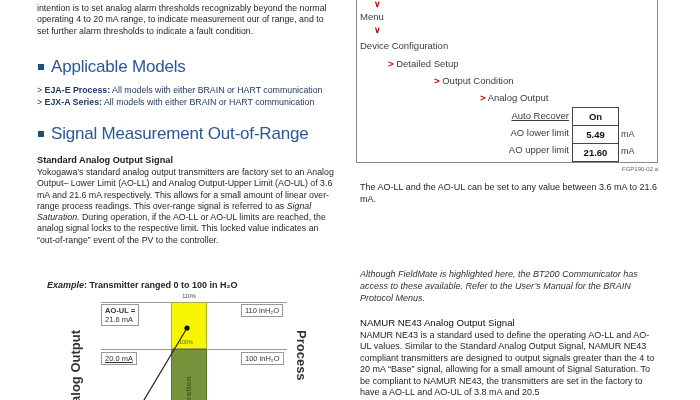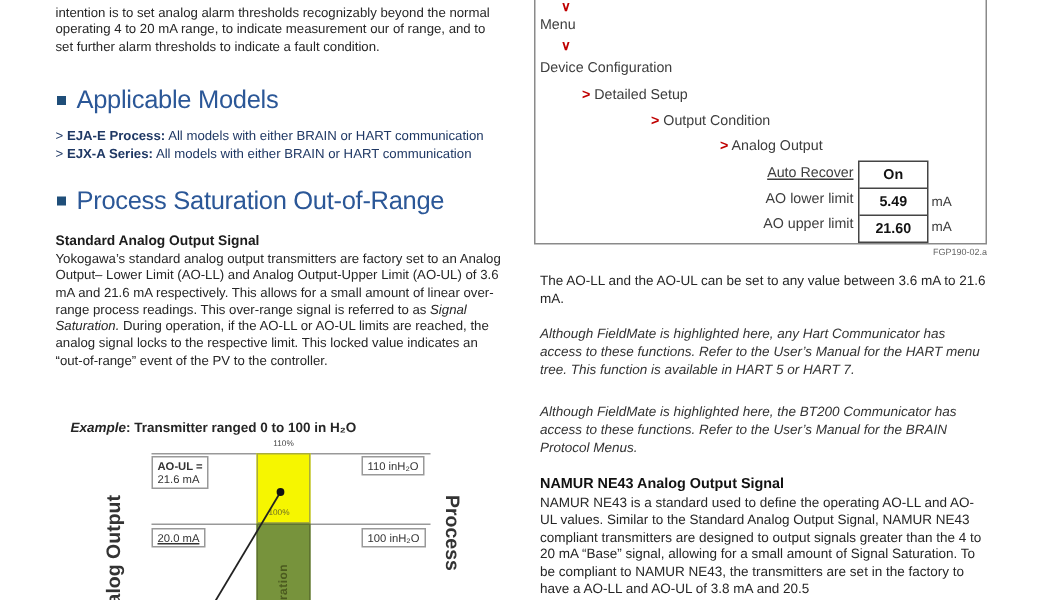--- a/index.html
+++ b/index.html
@@ -59,21 +59,21 @@
     <div>
       <span>&gt; </span><b>EJA-E Process:</b><span> All models with either BRAIN or HART communication</span>
     </div>
     <div>
       <span>&gt; </span><b>EJX-A Series:</b><span> All models with either BRAIN or HART communication</span>
     </div>
   </div>
 
   <div class="abs heading" style="left:38px;top:124px;">
     <span class="sq"></span>
-    <span class="ht">Process Saturation Out-of-Range</span>
+    <span class="ht">Signal Measurement Out-of-Range</span>
   </div>
 
   <div class="abs subhead" style="left:37px;top:155px;">Standard Analog Output Signal</div>
 
   <div class="abs bodytext" style="left:37px;top:167px;width:301px;">
     <span>Yokogawa’s standard analog output transmitters are factory set to an Analog Output– Lower Limit (AO-LL) and Analog Output-Upper Limit (AO-UL) of 3.6 mA and 21.6 mA respectively. This allows for a small amount of linear over-range process readings. This over-range signal is referred to as </span><i>Signal Saturation.</i><span>  During operation, if the AO-LL or AO-UL limits are reached, the analog signal locks to the respective limit. This locked value indicates an “out-of-range” event of the PV to the controller.</span>
   </div>
 
   <div class="abs exline" style="left:47px;top:280px;">
     <span class="ital">Example</span><span>: Transmitter ranged 0 to 100 in H₂O</span>
@@ -135,21 +135,20 @@
     </div>
 
     <div class="unit" style="top:140px;">mA</div>
     <div class="unit" style="top:157px;">mA</div>
   </div>
 
   <div class="figcap">FGP190-02.a</div>
 
   <div class="abs rpara" style="left:360px;top:182px;width:300px;">The AO-LL and the AO-UL can be set to any value between 3.6 mA to 21.6 mA.</div>
 
-  <div class="abs rnote" style="left:360px;top:217px;width:300px;">Although FieldMate is highlighted here, any Hart Communicator has access to these functions. Refer to the User’s Manual for the HART menu tree. This function is available in HART 5 or HART 7.</div>
 
-  <div class="abs rnote" style="left:360px;top:269px;width:300px;">Although FieldMate is highlighted here, the BT200 Communicator has access to these functions. Refer to the User’s Manual for the BRAIN Protocol Menus.</div>
+  <div class="abs rnote" style="left:360px;top:269px;width:300px;">Although FieldMate is highlighted here, the BT200 Communicator has access to these available. Refer to the User’s Manual for the BRAIN Protocol Menus.</div>
 
-  <div class="abs" style="left:360px;top:317px;font-size:9.6px;font-weight:bold;color:#111;">NAMUR NE43 Analog Output Signal</div>
+  <div class="abs" style="left:360px;top:317px;font-size:9.6px;font-weight:normal;color:#111;">NAMUR NE43 Analog Output Signal</div>
 
   <div class="abs rpara" style="left:360px;top:330px;width:300px;line-height:11.4px;">NAMUR NE43 is a standard used to define the operating AO-LL and AO-UL values. Similar to the Standard Analog Output Signal, NAMUR NE43 compliant transmitters are designed to output signals greater than the 4 to 20 mA “Base” signal, allowing for a small amount of Signal Saturation. To be compliant to NAMUR NE43, the transmitters are set in the factory to have a AO-LL and AO-UL of 3.8 mA and 20.5</div>
 
 </div>
 
 </body></html>

